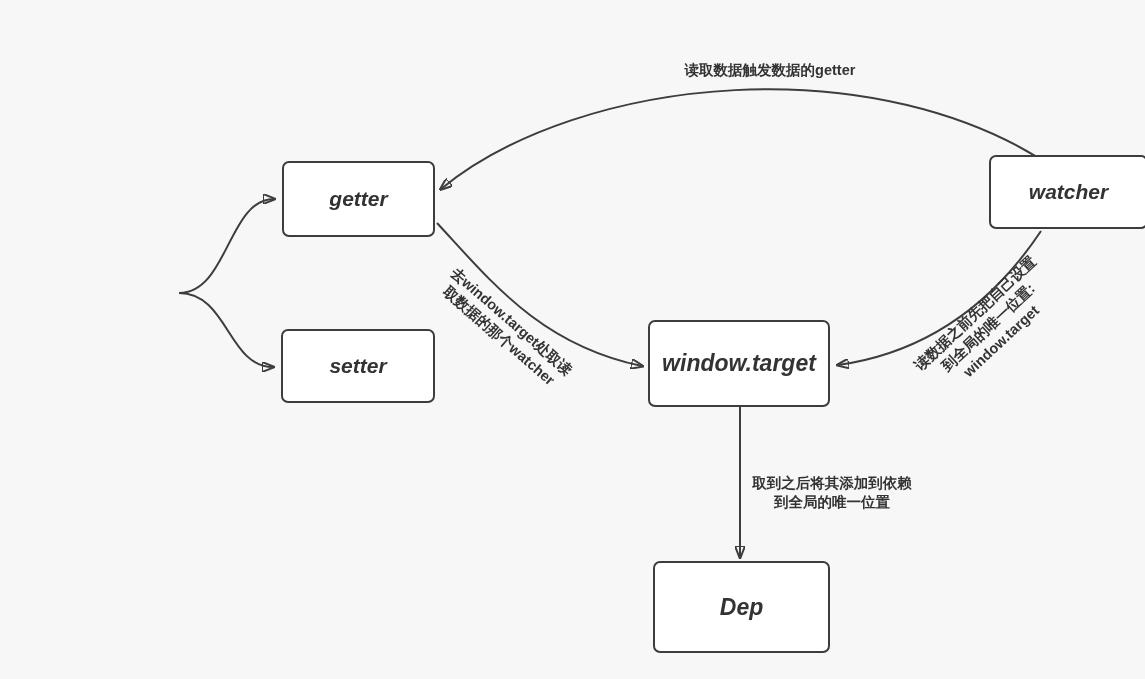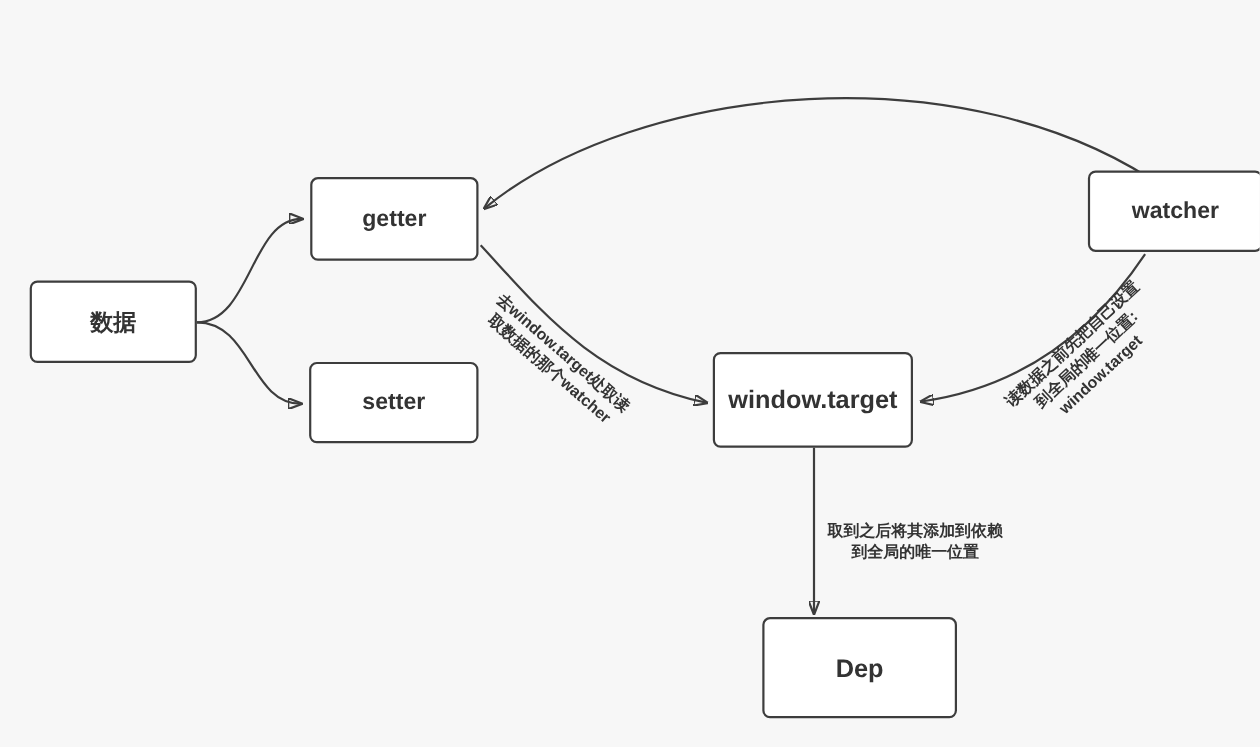--- a/index.html
+++ b/index.html
@@ -19,27 +19,28 @@
     box-sizing: border-box;
     background: #ffffff;
     border: 2px solid #3d3d3d;
     border-radius: 7px;
     display: flex;
     align-items: center;
     justify-content: center;
     font-weight: bold;
     font-size: 21px;
     color: #333333;
+    font-style: italic;
   }
   .node-data          { left: 27px;  top: 255px; width: 152px; height: 75px; }
   .node-getter        { left: 282px; top: 161px; width: 153px; height: 76px; }
   .node-setter        { left: 281px; top: 329px; width: 154px; height: 74px; align-items: center; }
   .node-watcher       { left: 961px; top: 155px; width: 159px; height: 74px; margin-left: 28px; }
   .node-window-target { left: 648px; top: 320px; width: 182px; height: 87px; font-size: 23px; }
-  .node-dep           { left: 653px; top: 561px; width: 177px; height: 92px; font-size: 23px; margin-left: 40px; }
+  .node-dep           { left: 653px; top: 561px; width: 177px; height: 92px; font-size: 23px; }
   .edge-label {
     position: absolute;
     font-size: 14.5px;
     font-weight: 600;
     line-height: 19px;
     text-align: center;
     color: #333333;
     white-space: nowrap;
   }
   .label-top    { left: 660px; top: 61px;  width: 220px; }
@@ -73,23 +74,20 @@
 
     <path d="M 1060 172 C 880 45 580 75 441 189" marker-end="url(#arrow)" stroke="#3d3d3d"></path>
 
     <path d="M 437 223 C 490 280 540 345 642 366" marker-end="url(#arrow)" stroke="#3d3d3d"></path>
 
     <path d="M 1041 231 C 995 300 930 352 838 365" marker-end="url(#arrow)" stroke="#3d3d3d"></path>
 
     <path d="M 740 407 L 740 557" marker-end="url(#arrow)" stroke="#3d3d3d"></path>
   </svg>
 
-  <div class="node node-data">
-    <span>数据</span>
-  </div>
 
   <div class="node node-getter">
     <span>getter</span>
   </div>
 
   <div class="node node-setter">
     <span>setter</span>
   </div>
 
   <div class="node node-watcher">
@@ -97,20 +95,21 @@
   </div>
 
   <div class="node node-window-target">
     <span>window.target</span>
   </div>
 
   <div class="node node-dep">
     <span>Dep</span>
   </div>
 
+  <div class="edge-label label-top">读取数据触发数据的getter</div>
 
   <div class="edge-label label-rot-left">
     <div>去window.target处取读</div>
     <div>取数据的那个watcher</div>
   </div>
 
   <div class="edge-label label-rot-right">
     <div>读数据之前先把自己设置</div>
     <div>到全局的唯一位置:</div>
     <div>window.target</div>

